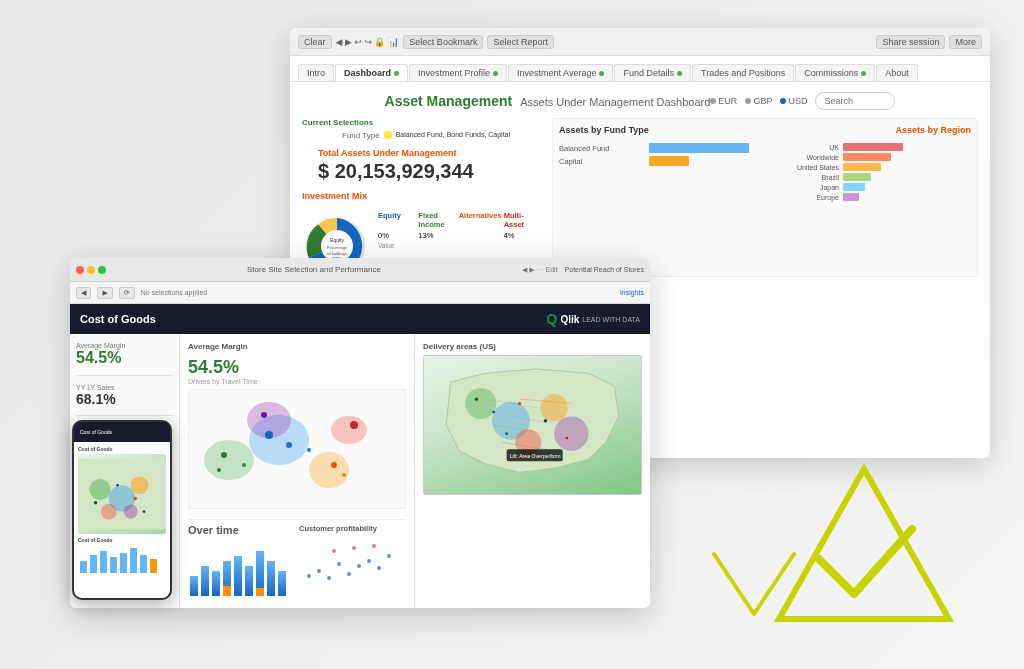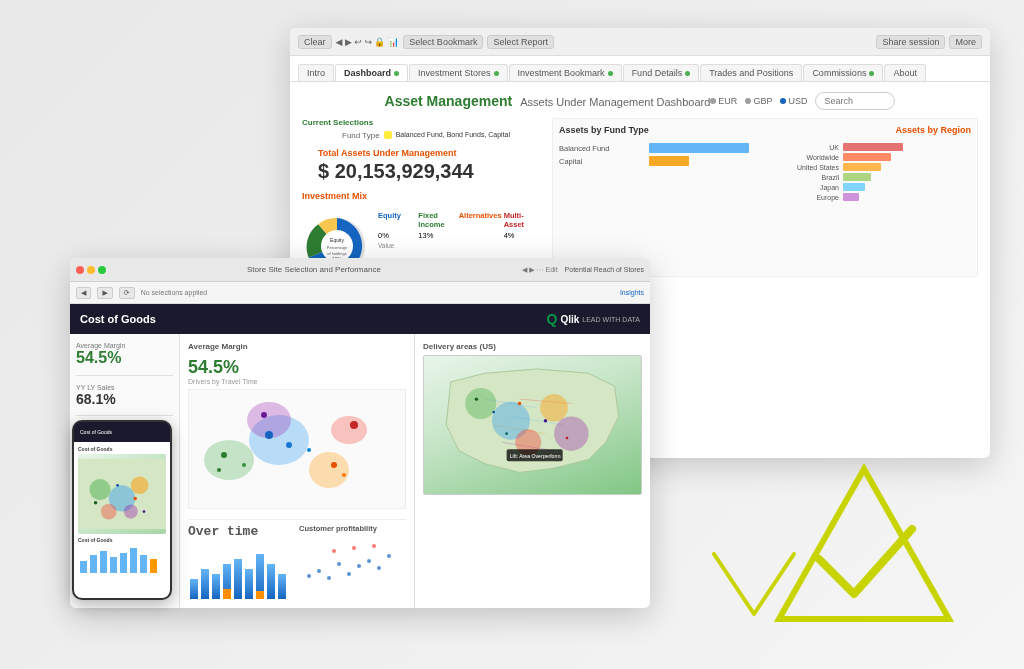--- a/index.html
+++ b/index.html
@@ -334,22 +334,22 @@
     <span class="dl-toolbar-btn">Select Bookmark</span>
     <span class="dl-toolbar-btn">Select Report</span>
     <span class="dl-toolbar-spacer"></span>
     <span class="dl-toolbar-btn">Share session</span>
     <span class="dl-toolbar-btn">More</span>
   </div>
 
   <div class="dl-tabs">
     <div class="dl-tab"><span>Intro</span></div>
     <div class="dl-tab active"><span>Dashboard</span><span class="dot" style="background:#4caf50;"></span></div>
-    <div class="dl-tab"><span>Investment Stores</span><span class="dot" style="background:#4caf50;"></span></div>
-    <div class="dl-tab"><span>Investment Bookmark</span><span class="dot" style="background:#4caf50;"></span></div>
+    <div class="dl-tab"><span>Investment Profile</span><span class="dot" style="background:#4caf50;"></span></div>
+    <div class="dl-tab"><span>Investment Average</span><span class="dot" style="background:#4caf50;"></span></div>
     <div class="dl-tab"><span>Fund Details</span><span class="dot" style="background:#4caf50;"></span></div>
     <div class="dl-tab"><span>Trades and Positions</span></div>
     <div class="dl-tab"><span>Commissions</span><span class="dot" style="background:#4caf50;"></span></div>
     <div class="dl-tab"><span>About</span></div>
   </div>
 
   <div class="dl-content">
     <div class="dl-header">
       <div class="dl-title-group">
         <span class="dl-app-name">Asset Management</span>
@@ -586,21 +586,21 @@
         <circle cx="145" cy="75" r="3" fill="#e65100"></circle>
         <circle cx="155" cy="85" r="2" fill="#f57c00"></circle>
         <circle cx="75" cy="25" r="3" fill="#6a1b9a"></circle>
         <circle cx="165" cy="35" r="4" fill="#c62828"></circle>
         <circle cx="30" cy="80" r="2" fill="#2e7d32"></circle>
       </svg>
 
       
       <div style="display:grid;grid-template-columns:1fr 1fr;gap:4px;margin-top:6px;border-top:1px solid #eee;padding-top:4px;">
         <div>
-          <div style="font-size:13px;font-weight:600;color:#555;margin-bottom:10px;font-family:Liberation Mono, monospace;">Over time</div>
+          <div style="font-size:11px;font-weight:600;color:#555;margin-bottom:10px;">Over time</div>
           <svg width="100%" height="50">
             <defs>
               <linearGradient id="barGrad" x1="0" y1="0" x2="0" y2="1">
                 <stop offset="0%" stop-color="#64b5f6"></stop>
                 <stop offset="100%" stop-color="#1565c0"></stop>
               </linearGradient>
             </defs>
 
             <rect x="2" y="30" width="8" height="20" fill="url(#barGrad)"></rect>
             <rect x="13" y="20" width="8" height="30" fill="url(#barGrad)"></rect>

